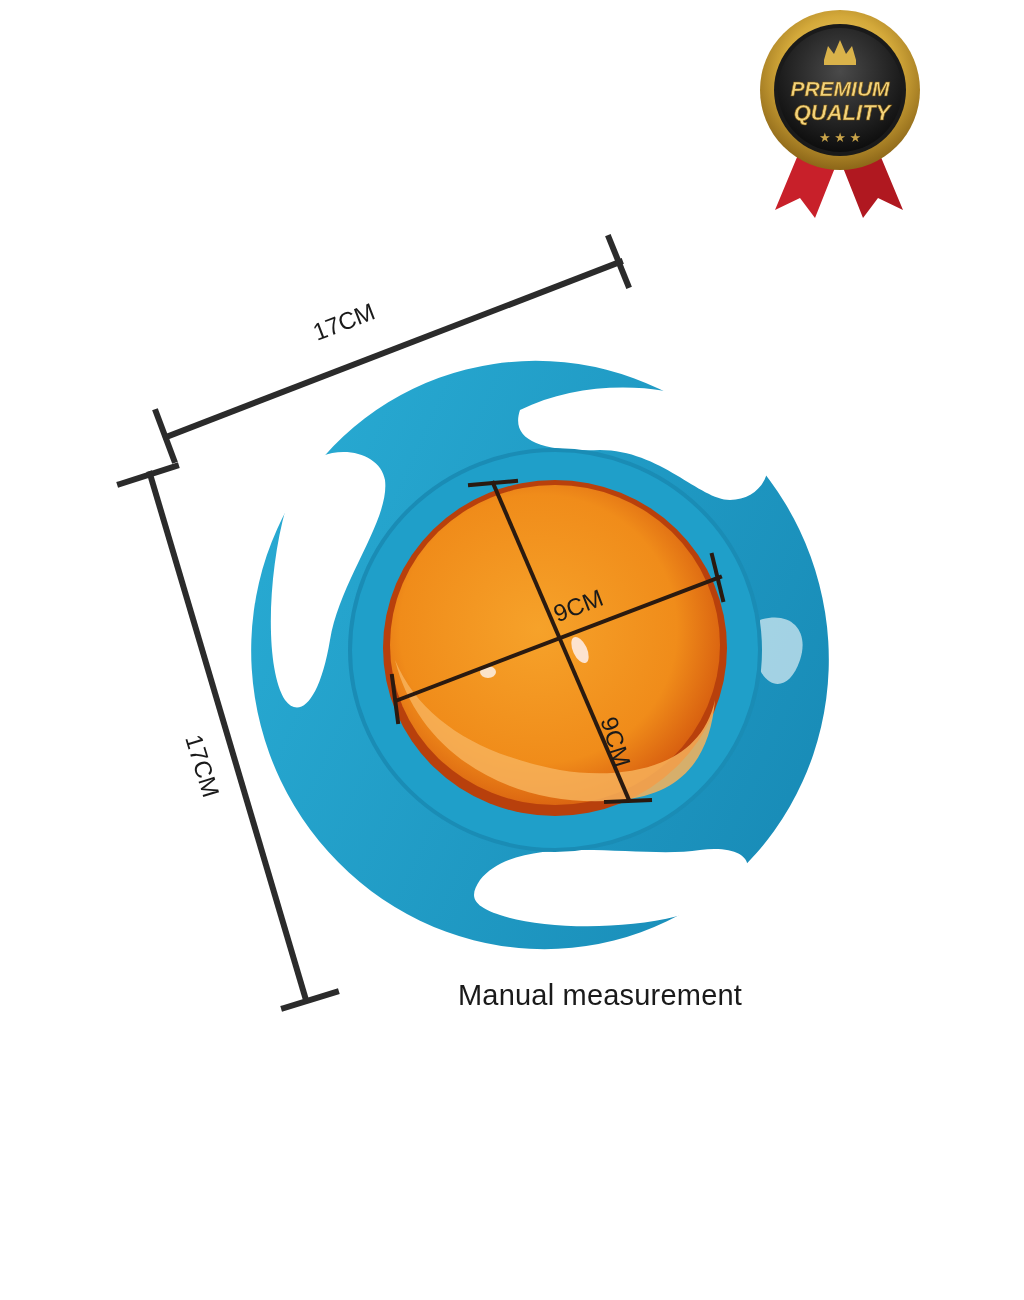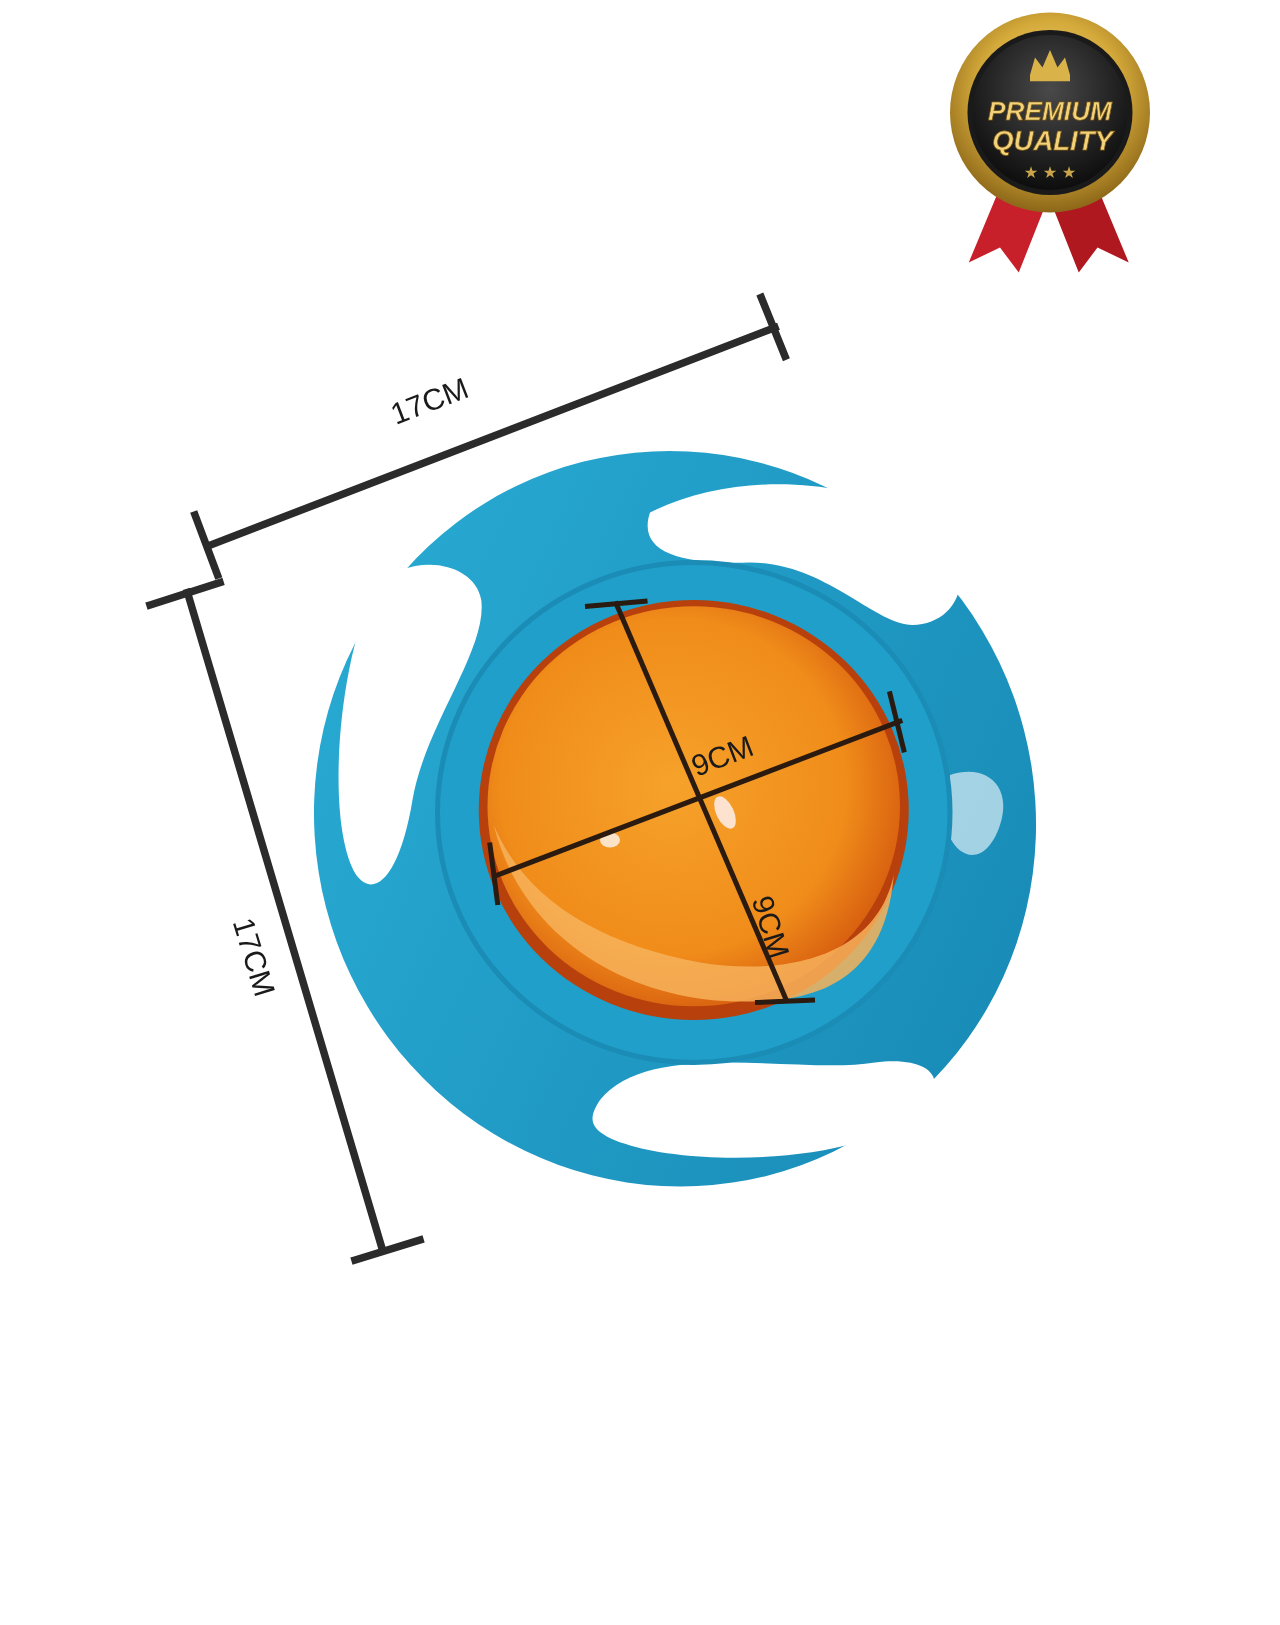--- a/index.html
+++ b/index.html
@@ -94,14 +94,15 @@
       <line x1="712" y1="555" x2="723" y2="600"></line>
     </g>
   </svg>
 
   <div class="dim-label" style="left:312px; top:308px; transform: rotate(-21deg);">17CM</div>
   <div class="dim-label" style="left:170px; top:752px; transform: rotate(73deg);">17CM</div>
   <div class="dim-label" style="left:553px; top:592px; transform: rotate(-21deg);">9CM</div>
   <div class="dim-label" style="left:590px; top:728px; transform: rotate(73deg);">9CM</div>
 
   <div class="caption">
+    <div>Manual measurement</div>
   </div>
 </div>
 
 </body></html>

